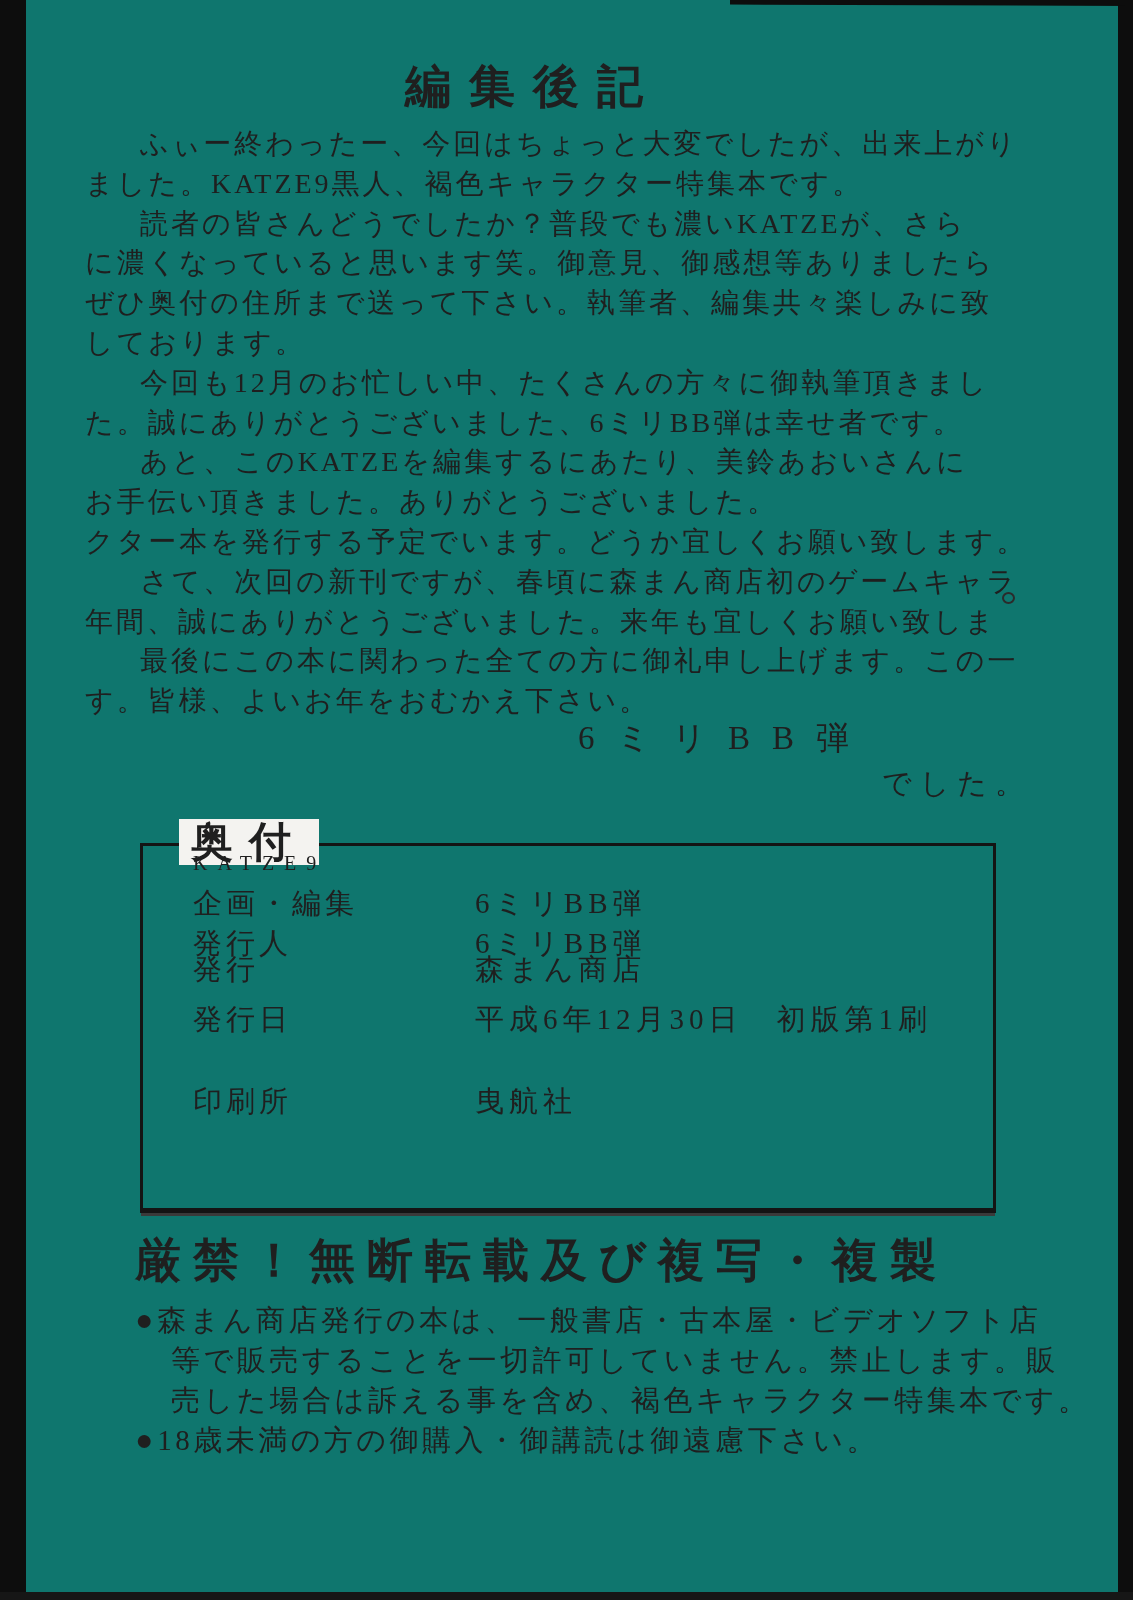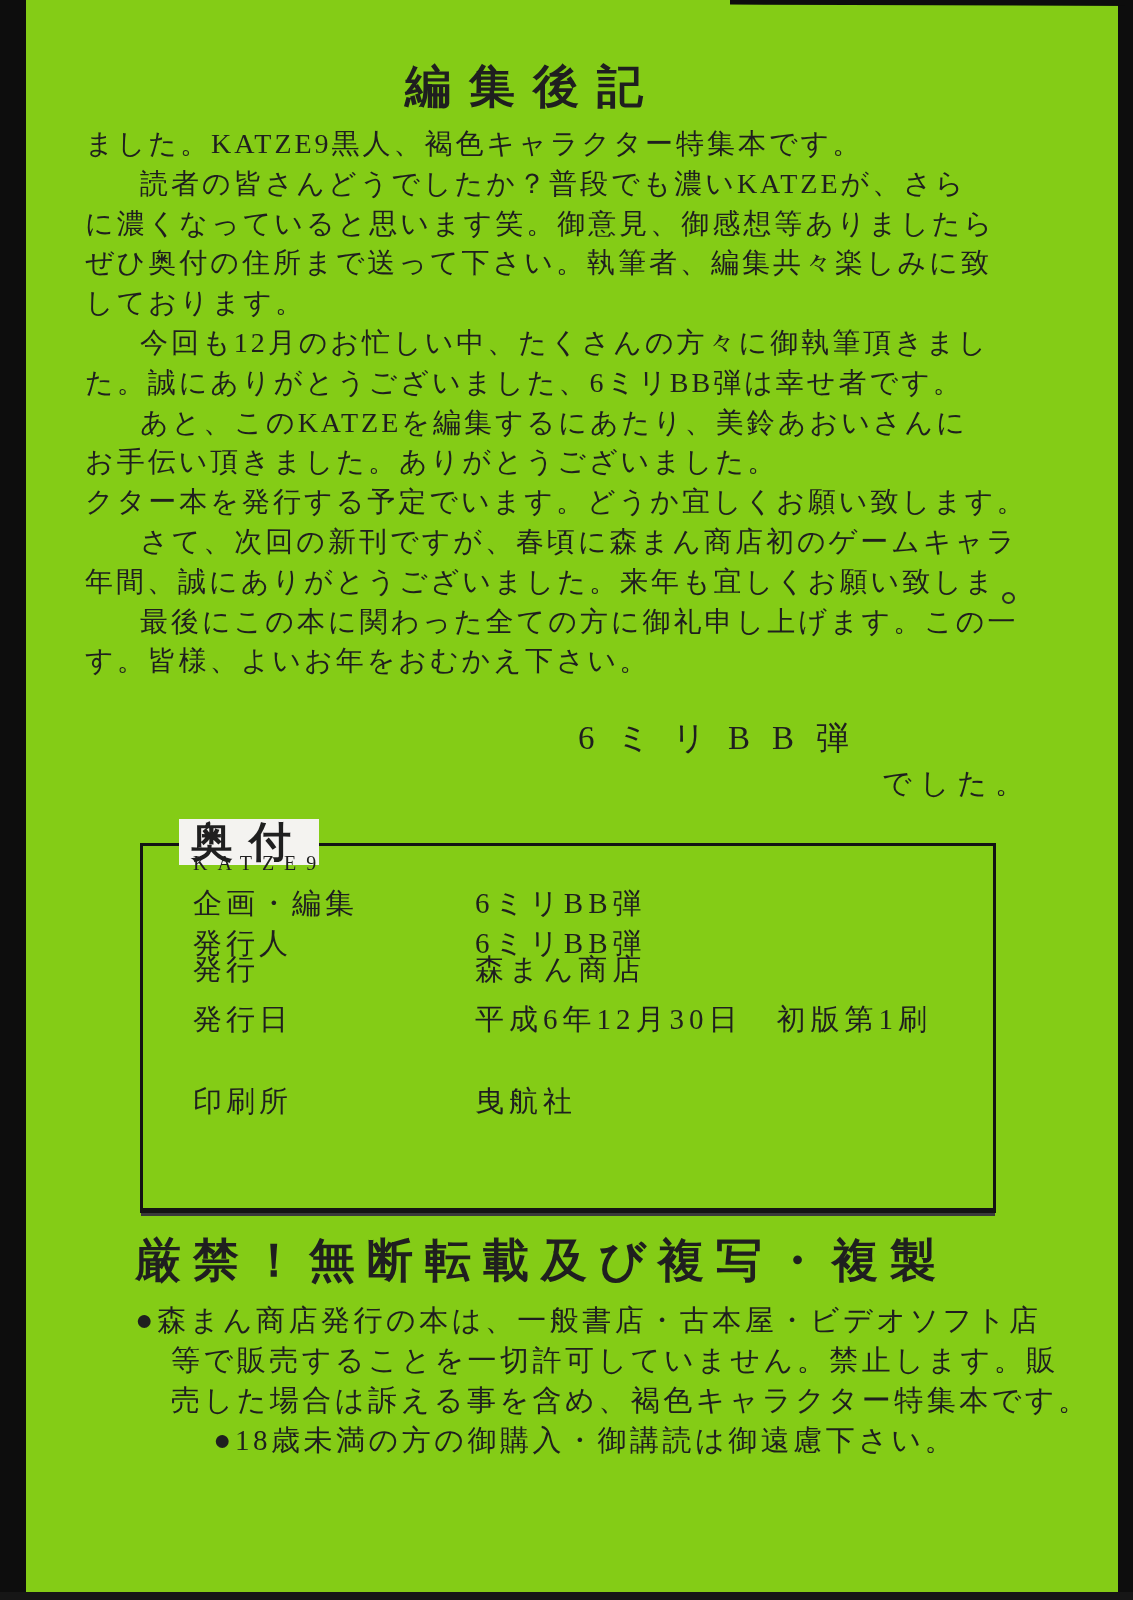--- a/index.html
+++ b/index.html
@@ -1,21 +1,21 @@
 <!DOCTYPE html>
 <html lang="ja"><head>
 <meta charset="utf-8">
 <style>
   html, body { margin: 0; padding: 0; background: #555; }
   .page {
     position: relative;
     width: 1133px;
     height: 1600px;
     margin: 0 auto;
-    background: #84cc16;
+    background: #0f766e;
     overflow: hidden;
     font-family: "Liberation Serif", "DejaVu Serif", serif;
     color: #1f1f1f;
   }
   
   .bar { position: absolute; background: #0d0d0d; }
   .bar.left   { left: 0; top: 0; width: 26px; height: 1600px; }
   .bar.right  { left: 1118px; top: 0; width: 15px; height: 1600px; }
   .bar.topright { left: 730px; top: 0; width: 403px; height: 6px; transform: rotate(0.2deg); transform-origin: right top; }
   .bar.bottom { left: 0; top: 1592px; width: 1133px; height: 8px; background: #161616; }
@@ -72,21 +72,21 @@
   .crow.r1 { top: 78px; }
   .crow.r2 { top: 104px; }
   .crow.r3 { top: 154px; }
   .crow.r4 { top: 236px; }
   
   .warn-heading {
     position: absolute; left: 135px; top: 1236px; margin: 0;
     font-size: 46px; font-weight: bold; letter-spacing: 12px;
     line-height: 1.1; white-space: nowrap;
   }
-  .warn { position: absolute; left: 135px; top: 1300px; width: 900px; text-align: center; }
+  .warn { position: absolute; left: 135px; top: 1300px; width: 900px; }
   .wl {
     font-size: 29px; line-height: 40px; height: 40px;
     letter-spacing: 3.5px; white-space: nowrap;
   }
   .wl .dot { font-size: 30px; letter-spacing: 0; padding-right: 4px; }
   .wl.cont { padding-left: 36px; }
 </style>
 </head>
 <body>
 
@@ -94,20 +94,21 @@
 
   <div class="bar left"></div>
   <div class="bar right"></div>
   <div class="bar topright"></div>
   <div class="bar bottom"></div>
   <div class="artifact-ring"></div>
 
   <h1 class="title">編集後記</h1>
 
   <div class="body-text">
+    <div class="bl ind">ふぃー終わったー、今回はちょっと大変でしたが、出来上がり</div>
     <div class="bl">ました。KATZE9黒人、褐色キャラクター特集本です。</div>
     <div class="bl ind">読者の皆さんどうでしたか？普段でも濃いKATZEが、さら</div>
     <div class="bl">に濃くなっていると思います笑。御意見、御感想等ありましたら</div>
     <div class="bl">ぜひ奥付の住所まで送って下さい。執筆者、編集共々楽しみに致</div>
     <div class="bl">しております。</div>
     <div class="bl ind">今回も12月のお忙しい中、たくさんの方々に御執筆頂きまし</div>
     <div class="bl">た。誠にありがとうございました、6ミリBB弾は幸せ者です。</div>
     <div class="bl ind">あと、このKATZEを編集するにあたり、美鈴あおいさんに</div>
     <div class="bl">お手伝い頂きました。ありがとうございました。</div>
     <div class="bl">クター本を発行する予定でいます。どうか宜しくお願い致します。</div>

